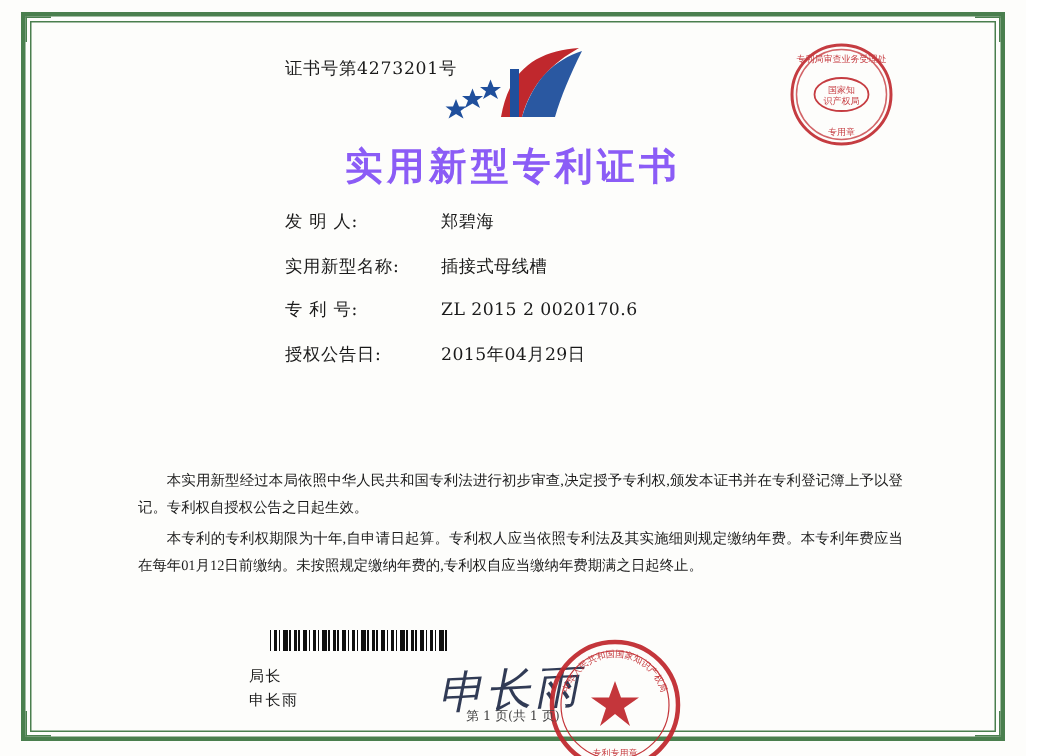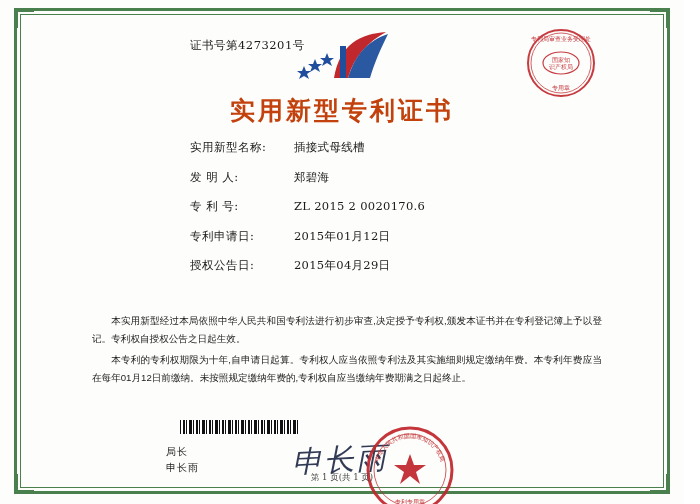--- a/index.html
+++ b/index.html
@@ -84,21 +84,21 @@
 
   .title {
     position: absolute;
     left: 0;
     right: 0;
     top: 72px;
     text-align: center;
     font-size: 25px;
     font-weight: bold;
     letter-spacing: 3px;
-    color: #c2410c;
+    color: #8b5cf6;
     font-family: "DejaVu Serif", "Liberation Serif", serif;
   }
 
   .fields {
     position: absolute;
     left: 160px;
     top: 118px;
     right: 40px;
   }
   .field-row {
@@ -120,21 +120,21 @@
 
   .body-text {
     position: absolute;
     left: 62px;
     right: 52px;
     top: 290px;
     font-size: 9.6px;
     line-height: 1.85;
     color: #1c1c1c;
     text-align: justify;
-    font-family: Liberation Sans, sans-serif;
+    font-family: Liberation Serif, serif;
   }
   .body-text p {
     margin: 0 0 4px 0;
     text-indent: 2em;
   }
 
   
   .barcode {
     position: absolute;
     left: 150px;
@@ -254,34 +254,30 @@
         </g>
         <text class="seal-text" x="37" y="15" text-anchor="middle">专利局审查业务受理处</text>
         <text class="seal-text" x="37" y="64" text-anchor="middle">专用章</text>
       </svg>
     </div>
 
     <div class="title">实用新型专利证书</div>
 
     <div class="fields">
       <div class="field-row">
+        <span class="field-label">发 明 人:</span>
+        <span class="field-value">郑碧海</span>
+      </div>
+      <div class="field-row">
         <span class="field-label">实用新型名称:</span>
         <span class="field-value">插接式母线槽</span>
       </div>
       <div class="field-row">
-        <span class="field-label">发 明 人:</span>
-        <span class="field-value">郑碧海</span>
-      </div>
-      <div class="field-row">
         <span class="field-label">专 利 号:</span>
         <span class="field-value">ZL 2015 2 0020170.6</span>
-      </div>
-      <div class="field-row">
-        <span class="field-label">专利申请日:</span>
-        <span class="field-value">2015年01月12日</span>
       </div>
       <div class="field-row">
         <span class="field-label">授权公告日:</span>
         <span class="field-value">2015年04月29日</span>
       </div>
     </div>
 
     <div class="body-text">
       <p>本实用新型经过本局依照中华人民共和国专利法进行初步审查,决定授予专利权,颁发本证书并在专利登记簿上予以登记。专利权自授权公告之日起生效。</p>
       <p>本专利的专利权期限为十年,自申请日起算。专利权人应当依照专利法及其实施细则规定缴纳年费。本专利年费应当在每年01月12日前缴纳。未按照规定缴纳年费的,专利权自应当缴纳年费期满之日起终止。</p>

